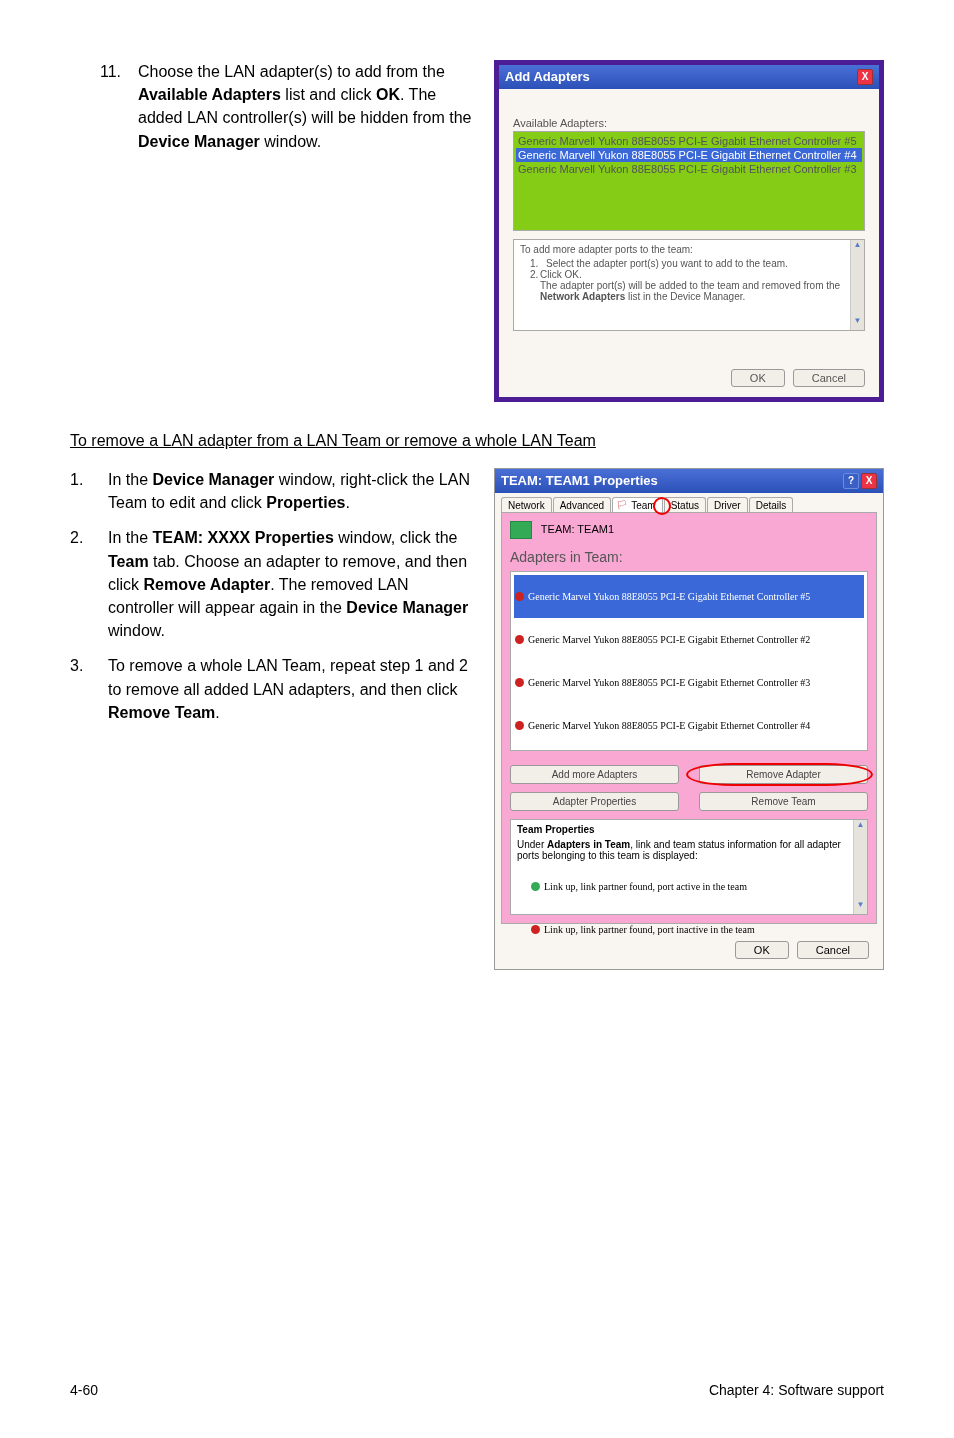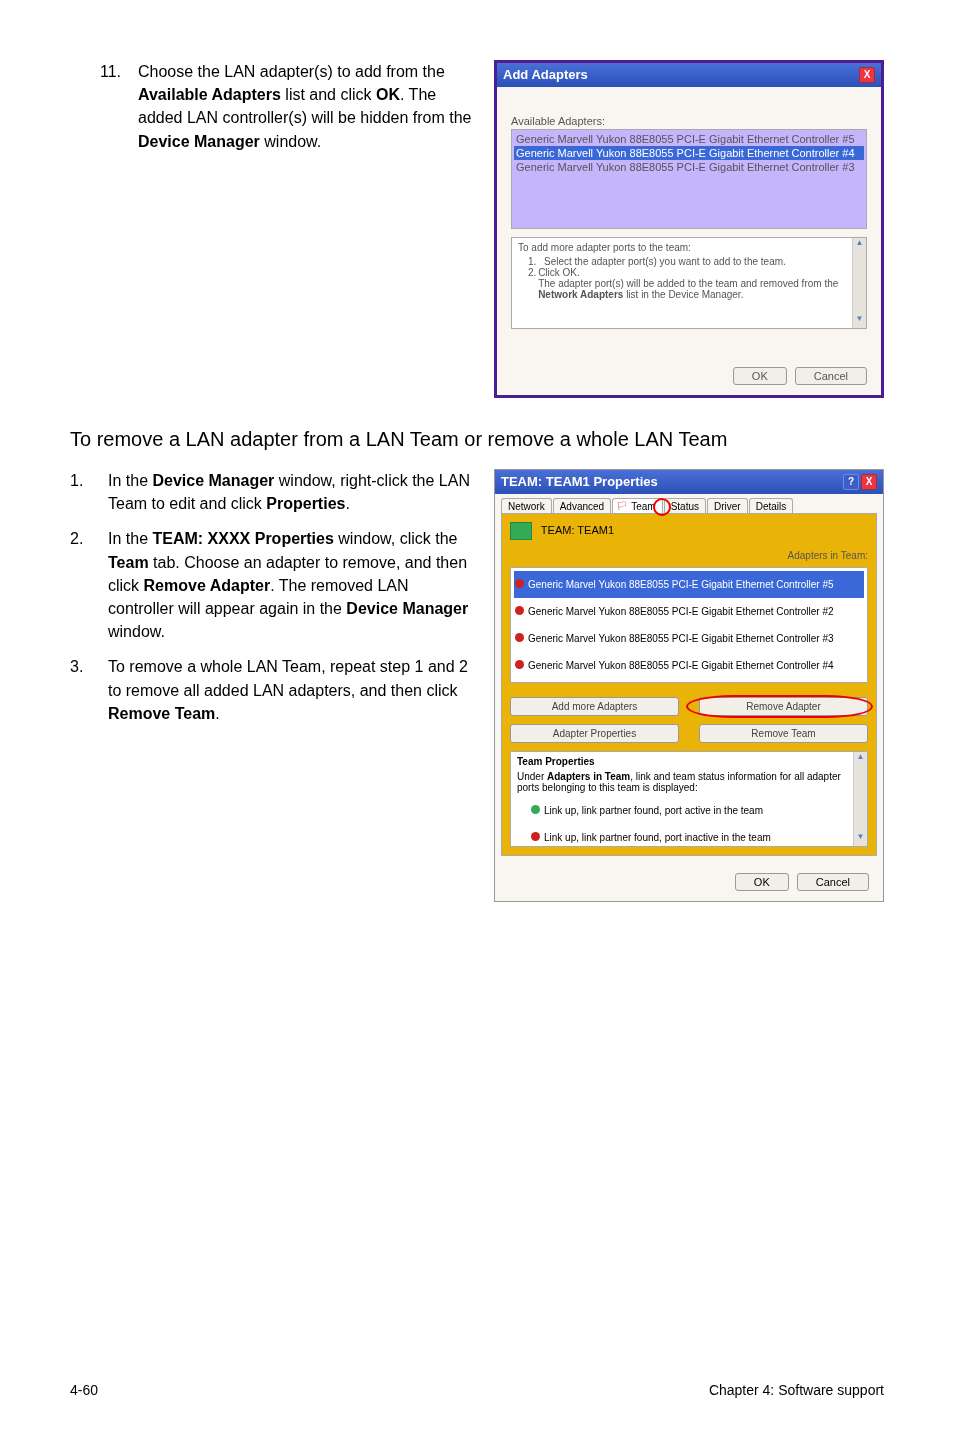--- a/index.html
+++ b/index.html
@@ -30,21 +30,21 @@
     margin-bottom: 12px;
   }
   .instr-num {
     width: 38px;
     flex-shrink: 0;
   }
   .instr-body {
     flex: 1;
   }
   .dialog {
-    border: 3px solid #4c1d95;
+    border: 5px solid #4c1d95;
     width: 390px;
     flex-shrink: 0;
     background: #f9f6f1;
     font-size: 11px;
     color: #555;
   }
   .dlg-title {
     background: linear-gradient(#4a6fd6, #2b50b8);
     color: #fff;
     font-weight: bold;
@@ -74,21 +74,21 @@
     border: 1px solid #6a8de0;
     font-size: 10px;
     margin-right: 2px;
     border-radius: 2px;
   }
   .dlg-body {
     padding: 28px 14px;
   }
   .list-box {
     border: 1px solid #aaa;
-    background: #c4b5fd;
+    background: #84cc16;
     padding: 2px;
     margin-bottom: 8px;
   }
   .list-item {
     padding: 1px 2px;
     white-space: nowrap;
     overflow: hidden;
   }
   .list-sel {
     background: #3a68d8;
@@ -108,22 +108,23 @@
     padding: 10px 14px;
   }
   .win-btn {
     border: 1px solid #999;
     background: #f2efe9;
     padding: 2px 18px;
     font-size: 11px;
     border-radius: 3px;
   }
   .mid-text {
-    font-size: 20px;
+    font-size: 16px;
     margin: 16px 0 18px 0;
+    text-decoration: underline;
   }
   .row2 {
     display: flex;
     gap: 20px;
   }
   .tabs-dialog {
     border: 1px solid #999;
     width: 390px;
     flex-shrink: 0;
     background: #f9f6f1;
@@ -142,21 +143,21 @@
     background: #f7f4ee;
     position: relative;
     border-radius: 3px 3px 0 0;
   }
   .tab-active {
     background: #fff;
   }
   .tab-area {
     border: 1px solid #aaa;
     margin: 0 6px 6px 6px;
-    background: #eab308;
+    background: #f9a8d4;
     padding: 8px;
     position: relative;
     top: -1px;
   }
   .team-icon {
     display: inline-block;
     width: 22px;
     height: 18px;
     background: #3a5;
     vertical-align: middle;
@@ -164,25 +165,27 @@
     border: 1px solid #284;
   }
   .adapter-list2 {
     border: 1px solid #aaa;
     background: #fff;
     padding: 3px;
     margin: 6px 0 14px 0;
   }
   .al-row {
     display: flex;
+    align-items: center;
     gap: 4px;
-    padding: 8px 1px;
+    padding: 16px 1px;
     font-size: 10px;
     white-space: nowrap;
     overflow: hidden;
+    font-family: Liberation Serif, serif;
   }
   .dot {
     width: 9px;
     height: 9px;
     border-radius: 50%;
     display: inline-block;
     flex-shrink: 0;
   }
   .dot-red { background: #c22; }
   .dot-green { background: #3a5; }
@@ -327,21 +330,21 @@
         <div class="tab">Status</div>
         <div class="tab">Driver</div>
         <div class="tab">Details</div>
       </div>
 
       <div class="tab-area">
         <div style="margin-bottom:10px;">
           <span class="team-icon"></span>
           <span>TEAM: TEAM1</span>
         </div>
-        <div style="font-size:10px; color:#555;text-align:right;">Adapters in Team:</div>
+        <div style="font-size:14px; color:#555;">Adapters in Team:</div>
         <div class="adapter-list2">
           <div class="al-row al-sel">
               <span class="dot dot-red"></span>
               <span>Generic Marvel Yukon 88E8055 PCI-E Gigabit Ethernet Controller #5</span>
             </div>
           <div class="al-row">
               <span class="dot dot-red"></span>
               <span>Generic Marvel Yukon 88E8055 PCI-E Gigabit Ethernet Controller #2</span>
             </div>
           <div class="al-row">

